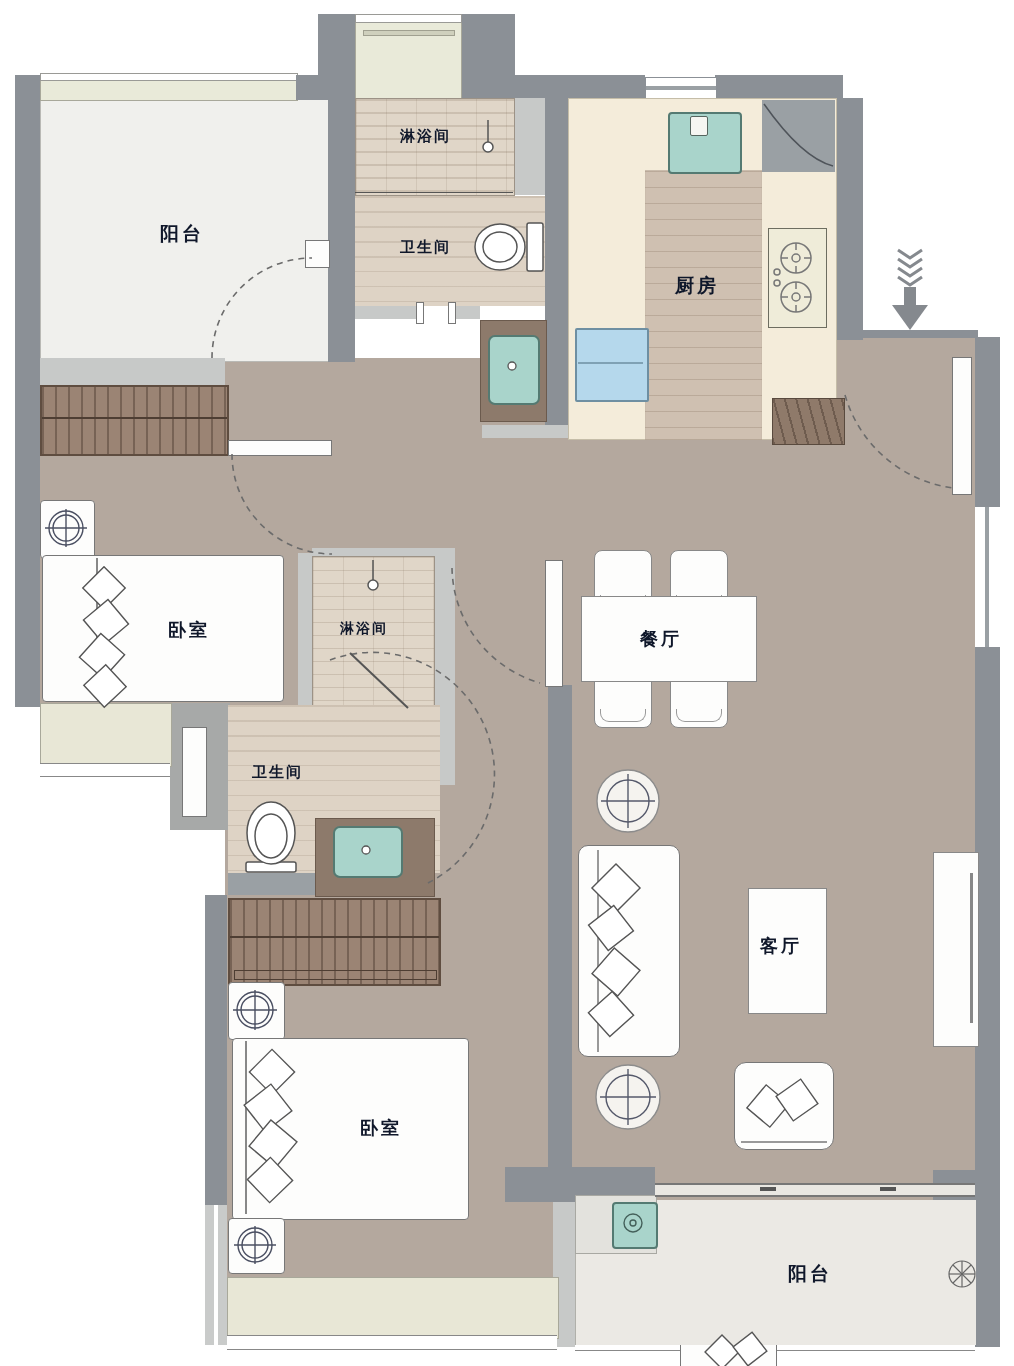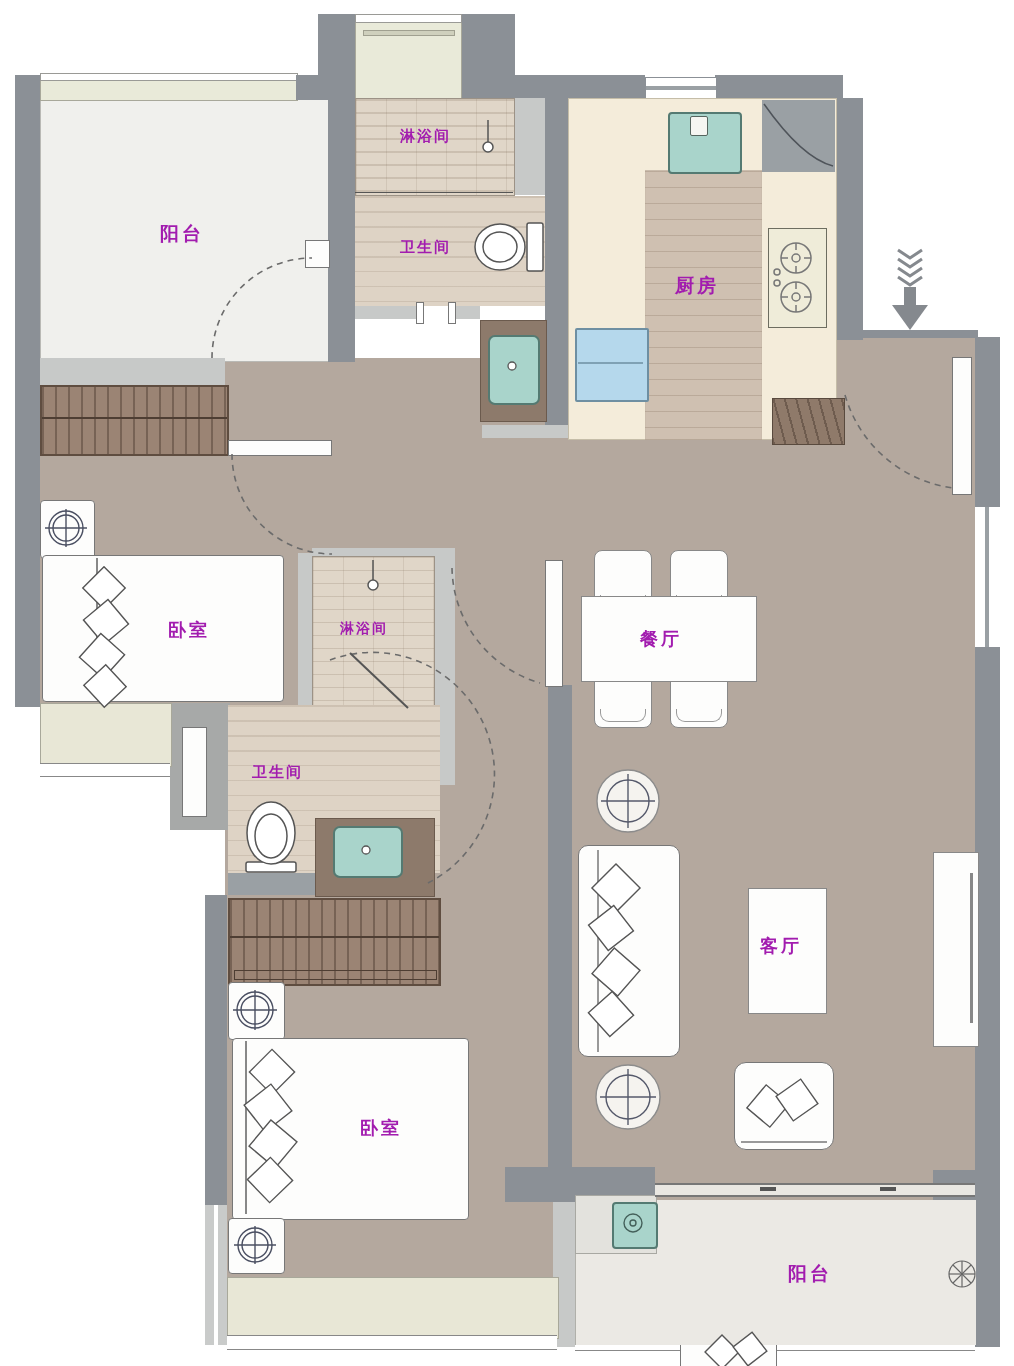--- a/index.html
+++ b/index.html
@@ -19,21 +19,21 @@
          border:1px solid #9c9286;}
   .wood{position:absolute;background:#cfc0b1;
         background-image:repeating-linear-gradient(180deg,rgba(110,90,70,.22) 0 1.5px,transparent 1.5px 16px);
         border:1px solid #a3948419;}
   .counter{position:absolute;background:#f4ecda;border:1px solid #c5bda8;}
   .ward{position:absolute;background:#9b8474;border:2px solid #5f4d40;
         background-image:repeating-linear-gradient(90deg,rgba(60,44,34,.38) 0 2px,transparent 2px 13px);}
   .whiteF{position:absolute;background:#fdfdfc;border:1.5px solid #777;}
   .teal{position:absolute;background:#a9d4cb;border:2px solid #547a72;border-radius:4px;}
   .vanity{position:absolute;background:#8d7a6b;border:1px solid #6b5a4d;}
-  .label{position:absolute;color:#a21caf;font-weight:bold;letter-spacing:3px;white-space:nowrap;z-index:30;}
+  .label{position:absolute;color:#0f172a;font-weight:bold;letter-spacing:3px;white-space:nowrap;z-index:30;}
   .chair{position:absolute;background:#fdfdfc;border:1.5px solid #888;border-radius:8px;}
   .chair::after{content:"";position:absolute;left:5px;right:5px;bottom:5px;height:12px;
                 border:1px solid #9a9a9a;border-top:none;border-radius:0 0 9px 9px;}
   svg{position:absolute;left:0;top:0;z-index:20;pointer-events:none;}
 </style>
 </head>
 <body>
 
 <div id="plan">
 

